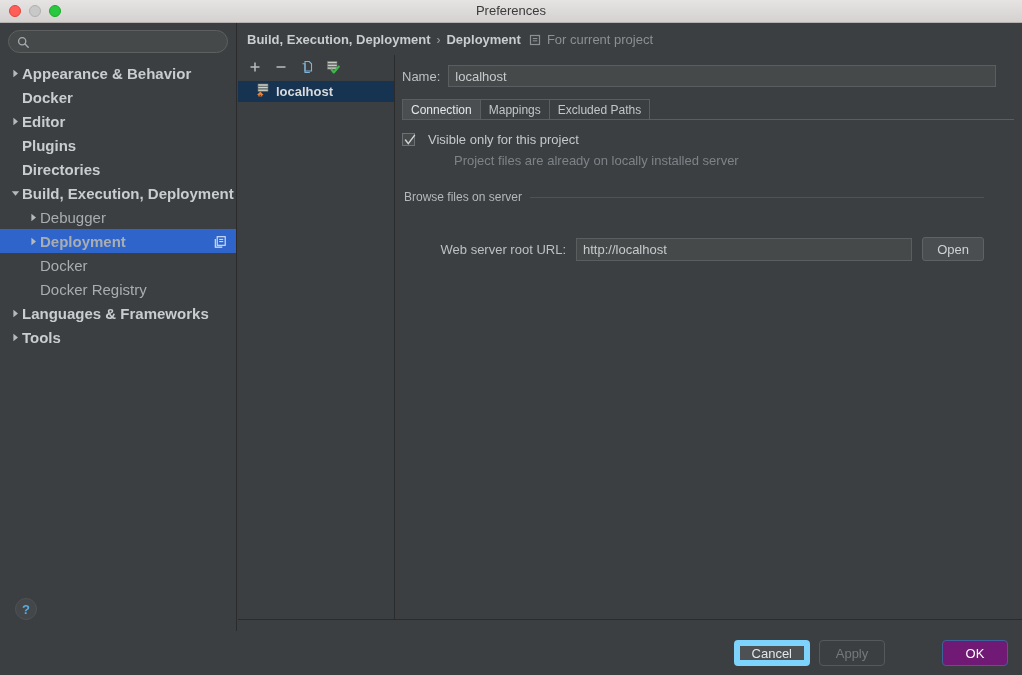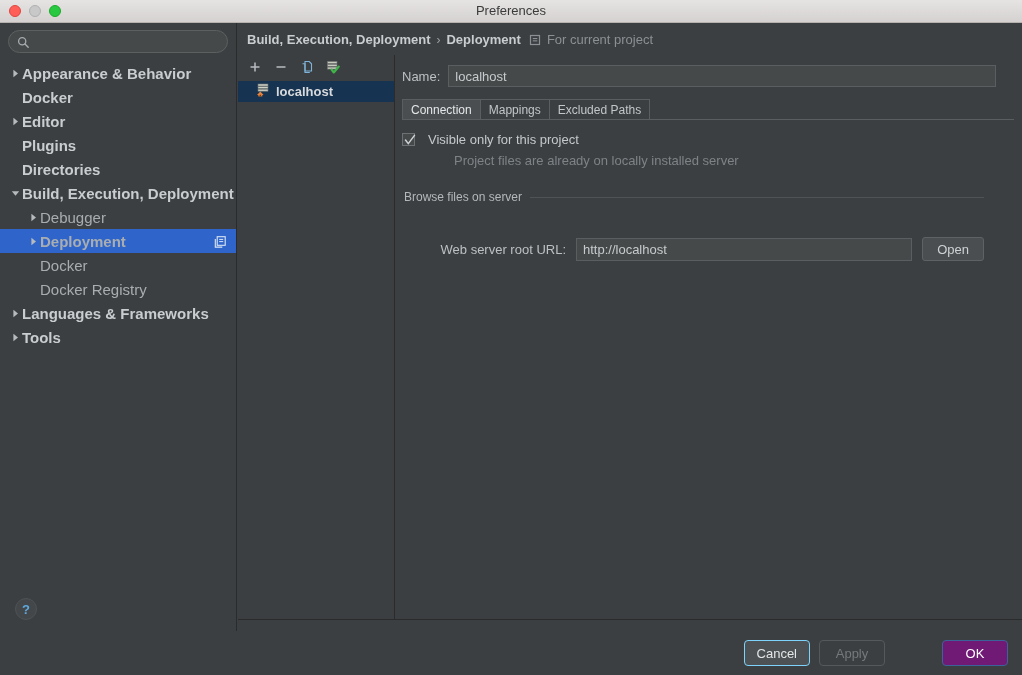--- a/index.html
+++ b/index.html
@@ -207,21 +207,21 @@
   }
   .bottom-btns {
     position: absolute; right: 14px; top: 9px;
     display: flex; gap: 9px; align-items: center;
   }
   .btn-dlg {
     min-width: 66px; height: 26px; border-radius: 4px;
     font-size: 13px; padding: 0 12px; cursor: pointer;
     font-family: "Liberation Sans", sans-serif;
   }
-  .btn-cancel { background: #4d5153; border: 1px solid #7dd3fc; color: #e3e5e6; }
+  .btn-cancel { background: #4d5153; border: 6px solid #7dd3fc; color: #e3e5e6; }
   .btn-apply  { background: #3c3f41; border: 1px solid #55595b; color: #75797c; }
   .btn-ok     { background: #701a75; border: 1px solid #3b6399; color: #ffffff; margin-left: 48px; }
   .divider-h {
     position: absolute; left: 238px; top: 619px;
     width: 784px; height: 1px; background: #2b2b2b;
   }
 </style>
 </head>
 <body>
 

